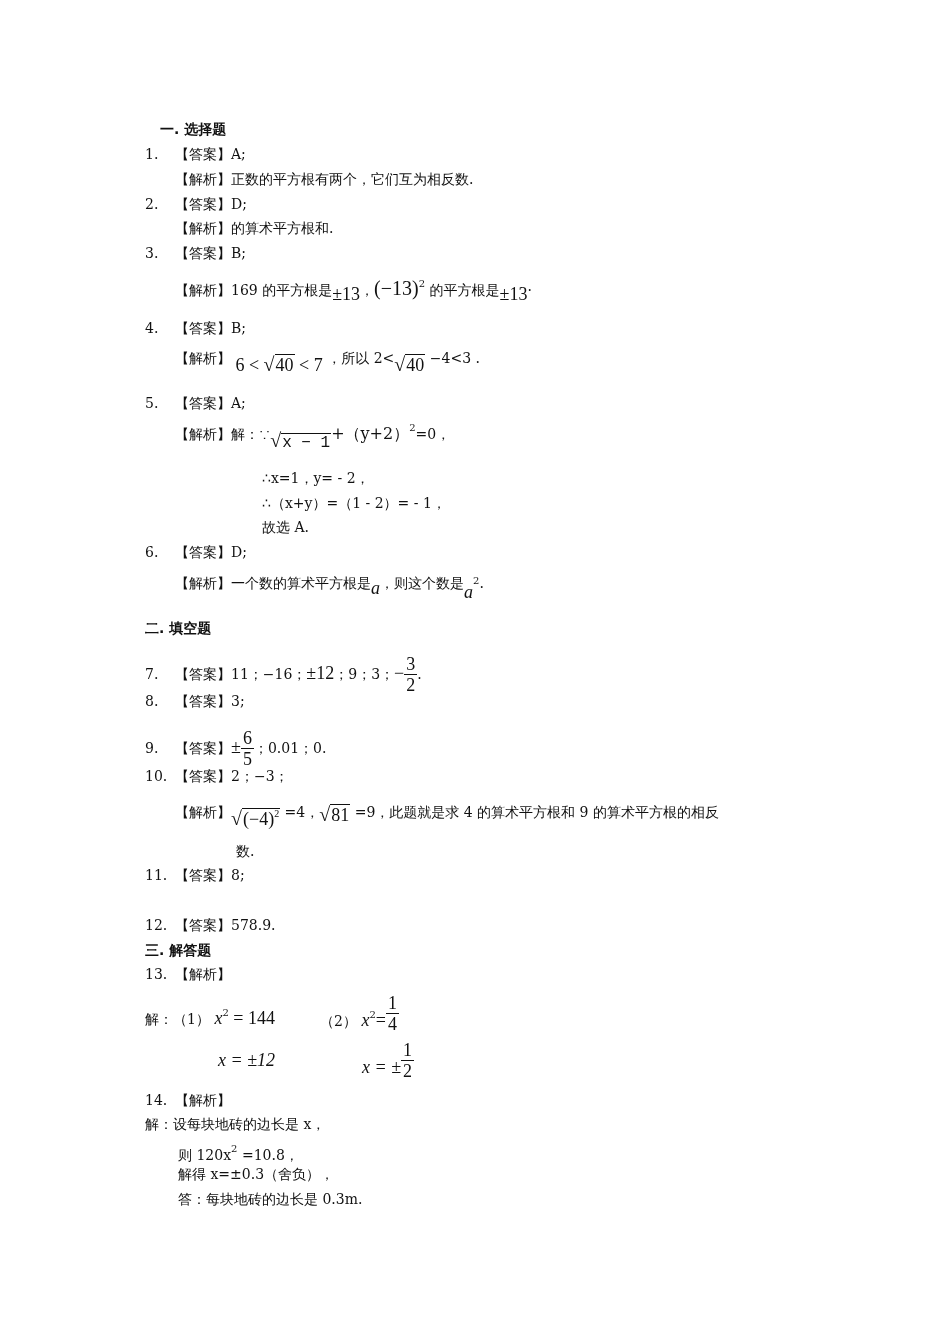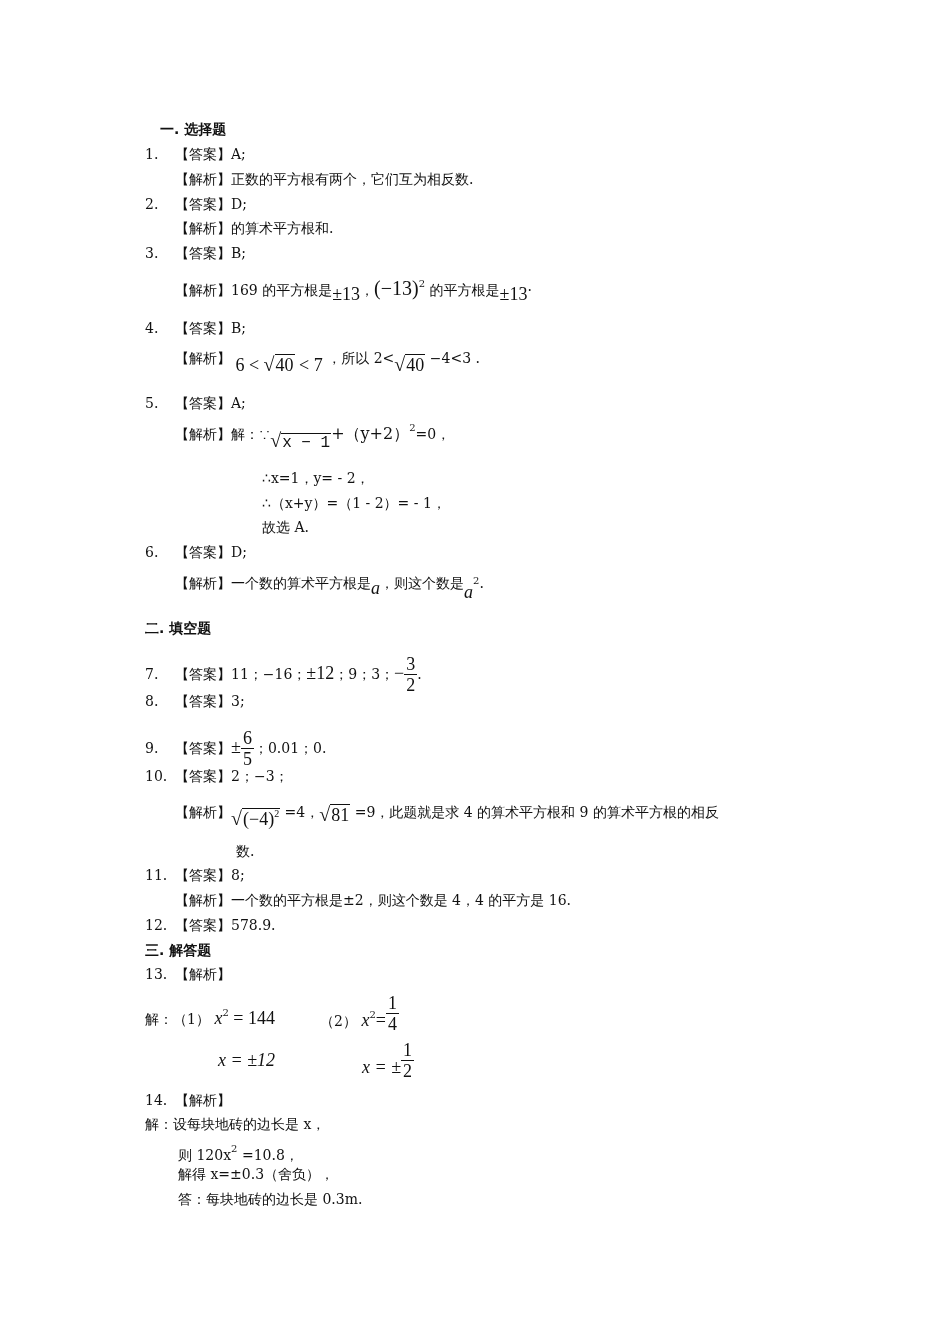--- a/index.html
+++ b/index.html
@@ -99,23 +99,20 @@
     <span class="num">10.</span><span>【答案】</span><span>2；−3；</span>
   </div>
   <div class="line" style="left:175px;top:796px;">
     <span>【解析】</span><span class="m" style="position:relative;top:8px;"><span class="sqrt"><span class="rad">√</span><span class="body"><span>(−4)</span><sup>2</sup></span></span></span><span> =4，</span><span class="m" style="position:relative;top:4px;"><span class="sqrt"><span class="rad">√</span><span class="body">81</span></span></span><span> =9，此题就是求 4 的算术平方根和 9 的算术平方根的相反</span>
   </div>
   <div class="line" style="left:236px;top:841px;">数.</div>
 
   <div class="line" style="left:145px;top:865px;">
     <span class="num">11.</span><span>【答案】</span><span>8;</span>
   </div>
-  <div class="line" style="left:175px;top:890px;">
-    <span>【解析】</span><span>一个数的平方根是±2，则这个数是 4，4 的平方是 16.</span>
-  </div>
 
   <div class="line" style="left:145px;top:915px;">
     <span class="num">12.</span><span>【答案】</span><span>578.9.</span>
   </div>
 
   <div class="line h" style="left:145px;top:940px;">三. 解答题</div>
 
   <div class="line" style="left:145px;top:964px;">
     <span class="num">13.</span><span>【解析】</span>
   </div>

